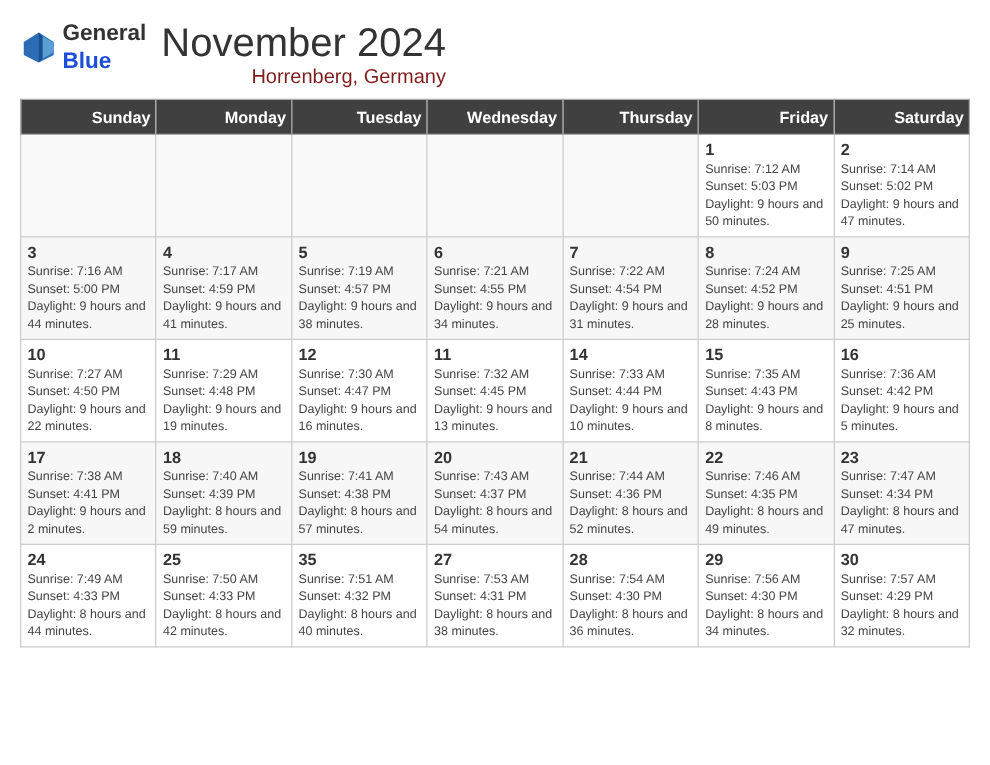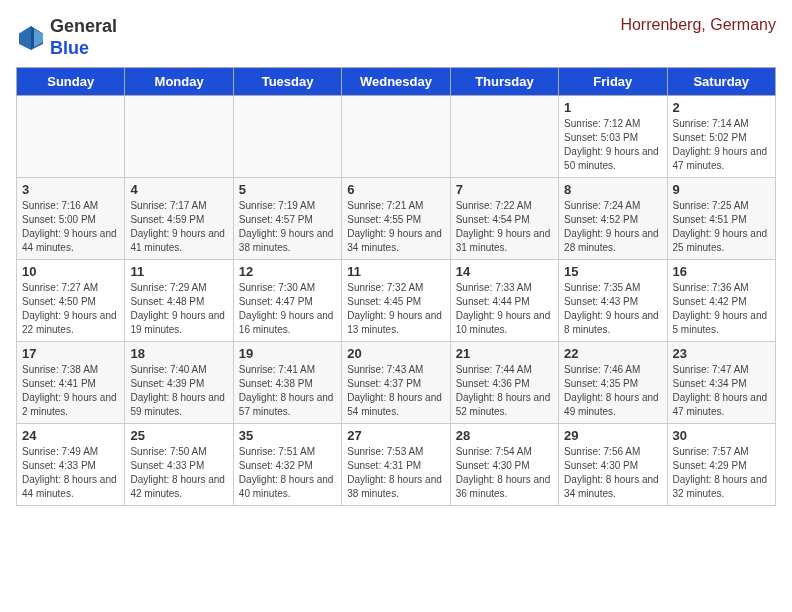--- a/index.html
+++ b/index.html
@@ -5,23 +5,24 @@
     * { box-sizing: border-box; margin: 0; padding: 0; }
     body {
       font-family: Arial, sans-serif;
       background: #fff;
       width: 792px;
       min-height: 612px;
       padding: 16px;
     }
     .header {
       display: flex;
-      justify-content: space-between;
+      justify-content: flex-start;
       align-items: flex-start;
       margin-bottom: 8px;
+      gap: 12px;
     }
     .logo {
       display: flex;
       align-items: center;
     }
     .logo-text {
       font-size: 18px;
       font-weight: bold;
       line-height: 1.2;
     }
@@ -43,25 +44,25 @@
     .location {
       font-size: 16px;
       color: #7f1d1d;
     }
     table {
       width: 100%;
       border-collapse: collapse;
       table-layout: fixed;
     }
     th {
-      background-color: #1d4ed8;
+      background-color: #404040;
       color: #fff;
       font-size: 13px;
       padding: 6px 4px;
-      text-align: center;
+      text-align: right;
       border: 1px solid #aaa;
     }
     td {
       vertical-align: top;
       border: 1px solid #ccc;
       padding: 4px 5px;
       font-size: 10.5px;
       color: #333;
       height: 80px;
     }
@@ -95,20 +96,21 @@
       <polygon points="20,4 36,14 36,28 20,36 4,28 4,14" fill="#2a6db5"></polygon>
       <polygon points="24,8 36,15 36,25 24,32" fill="#5a9fd4"></polygon>
       <polygon points="20,4 24,8 24,32 20,36" fill="#1a5090"></polygon>
     </svg>
     <div class="logo-text">
       <div class="general">General</div>
       <div class="blue">Blue</div>
     </div>
   </div>
   <div class="title-block">
+    <div class="month-title">November 2024</div>
     <div class="location">Horrenberg, Germany</div>
   </div>
 </div>
 
 <table>
   <thead>
     <tr id="header-row">
         <th>Sunday</th>
         <th>Monday</th>
         <th>Tuesday</th>

